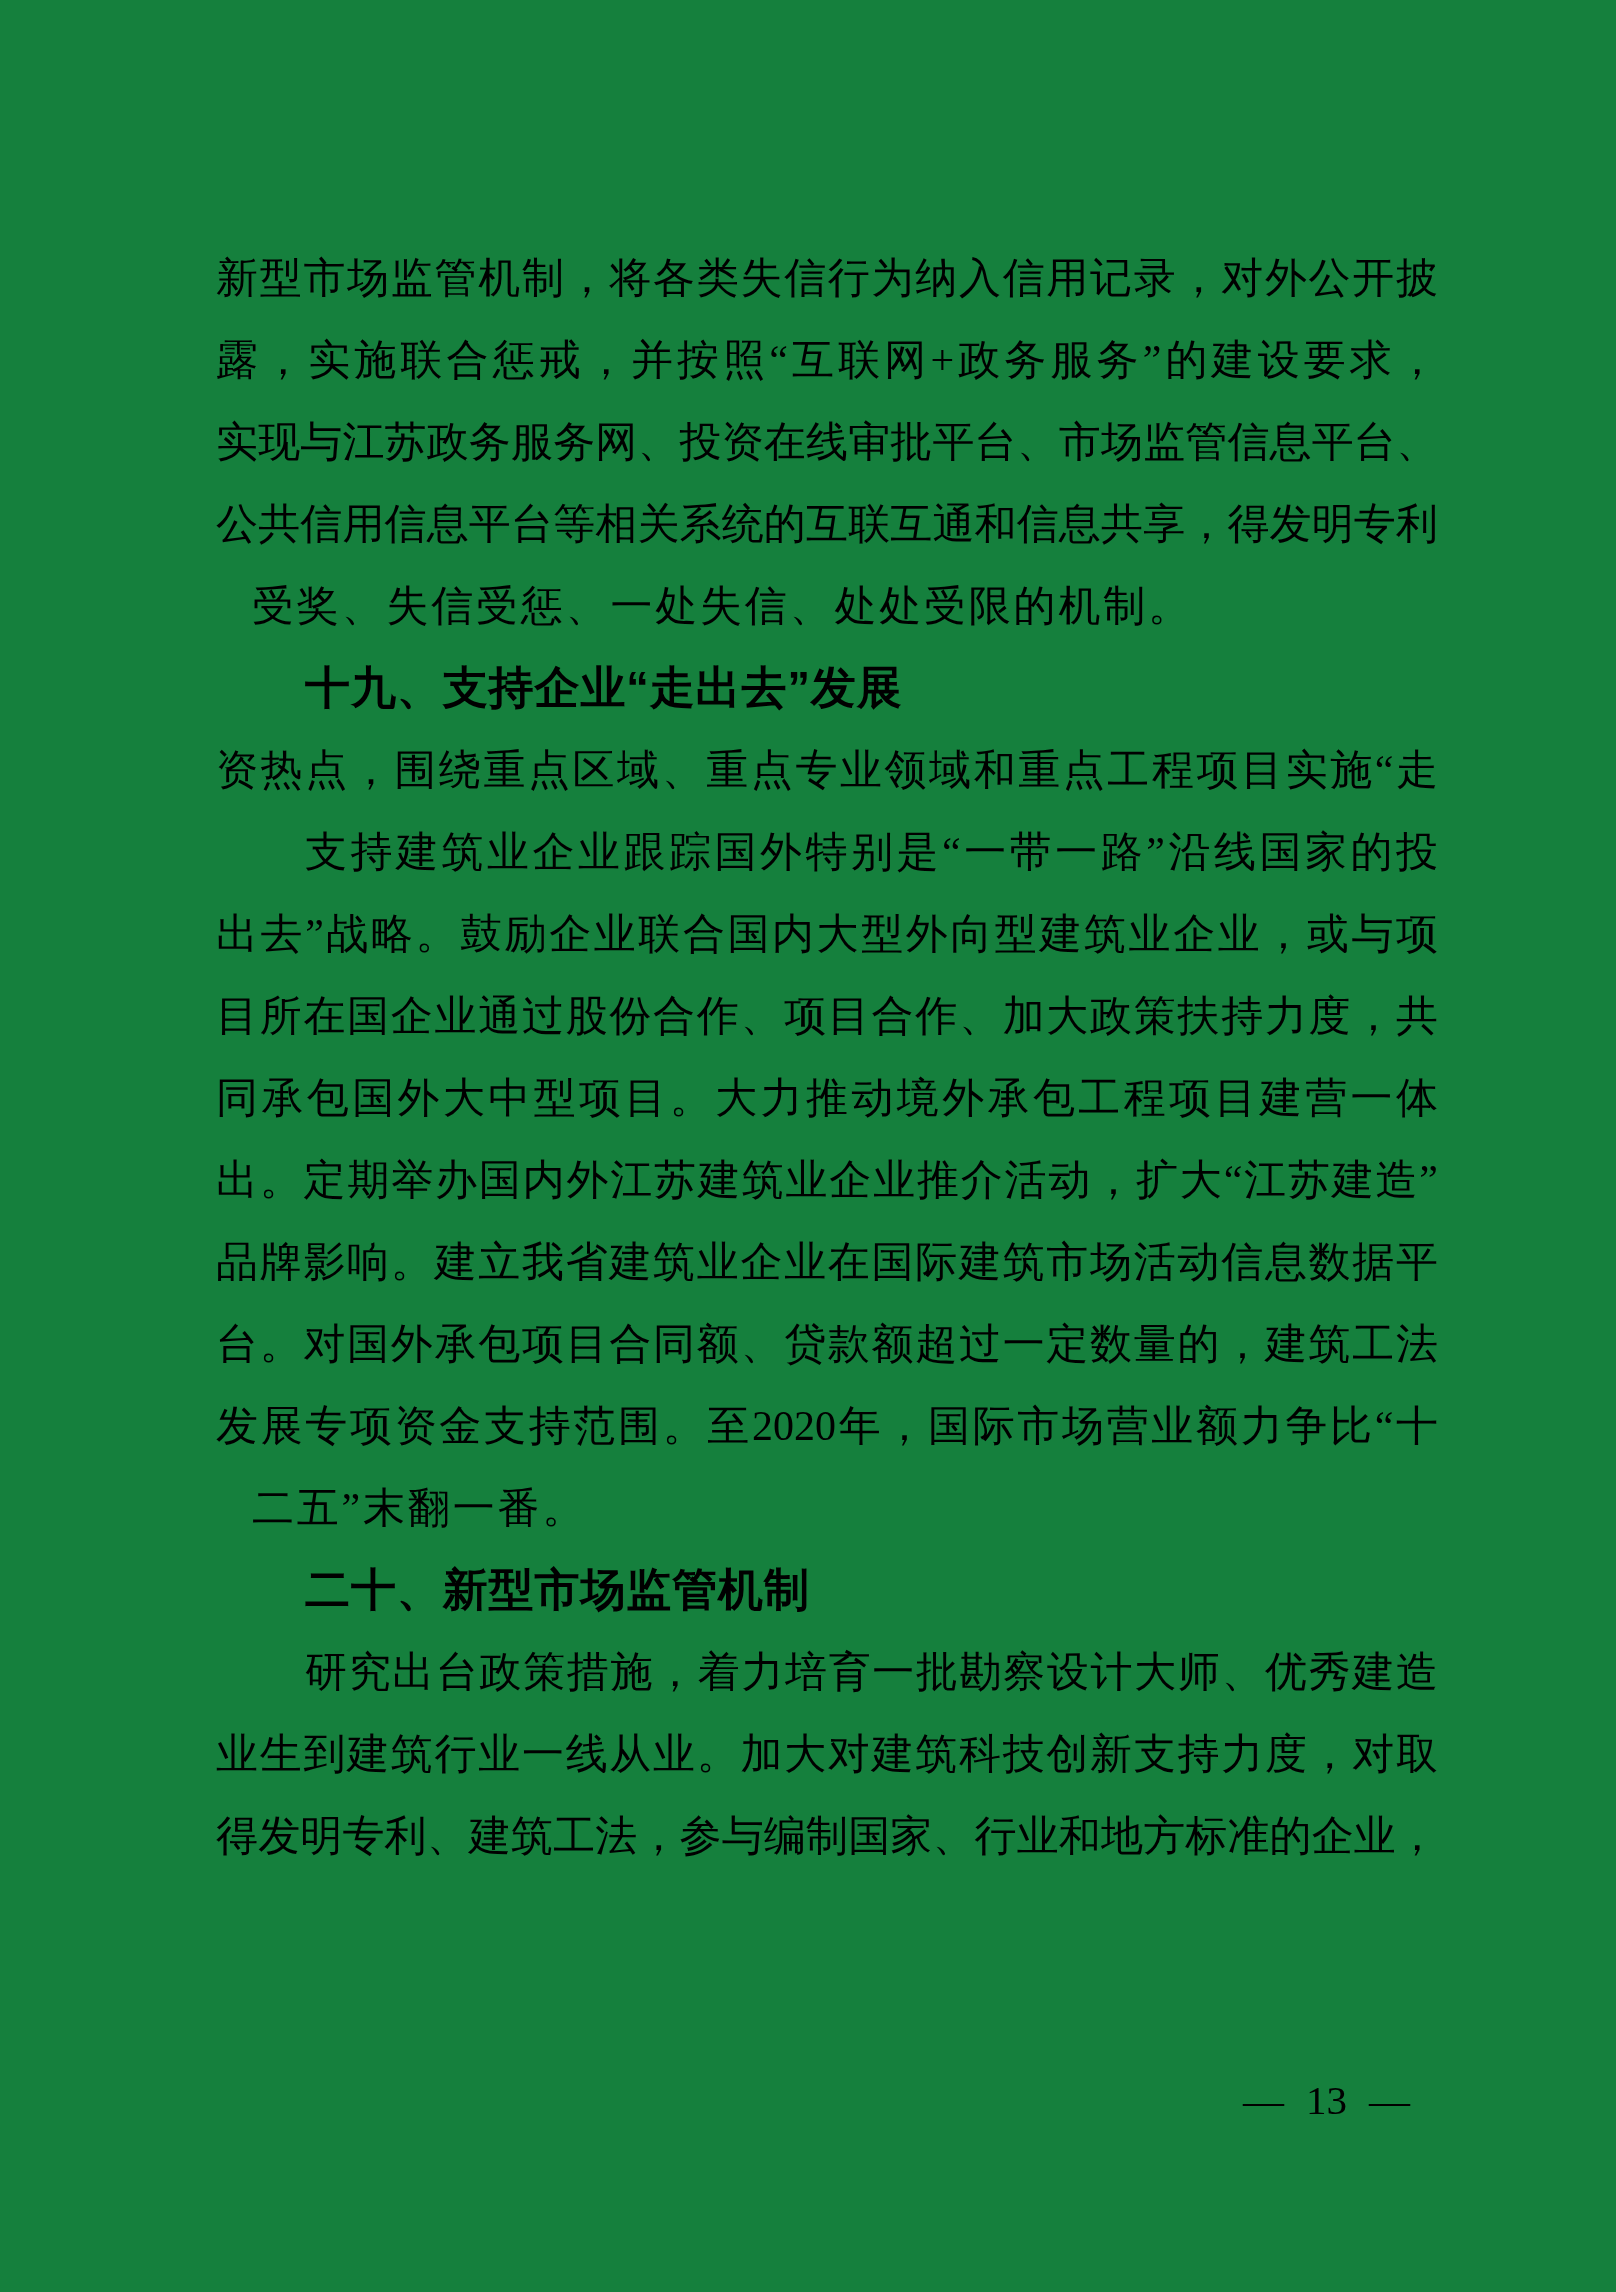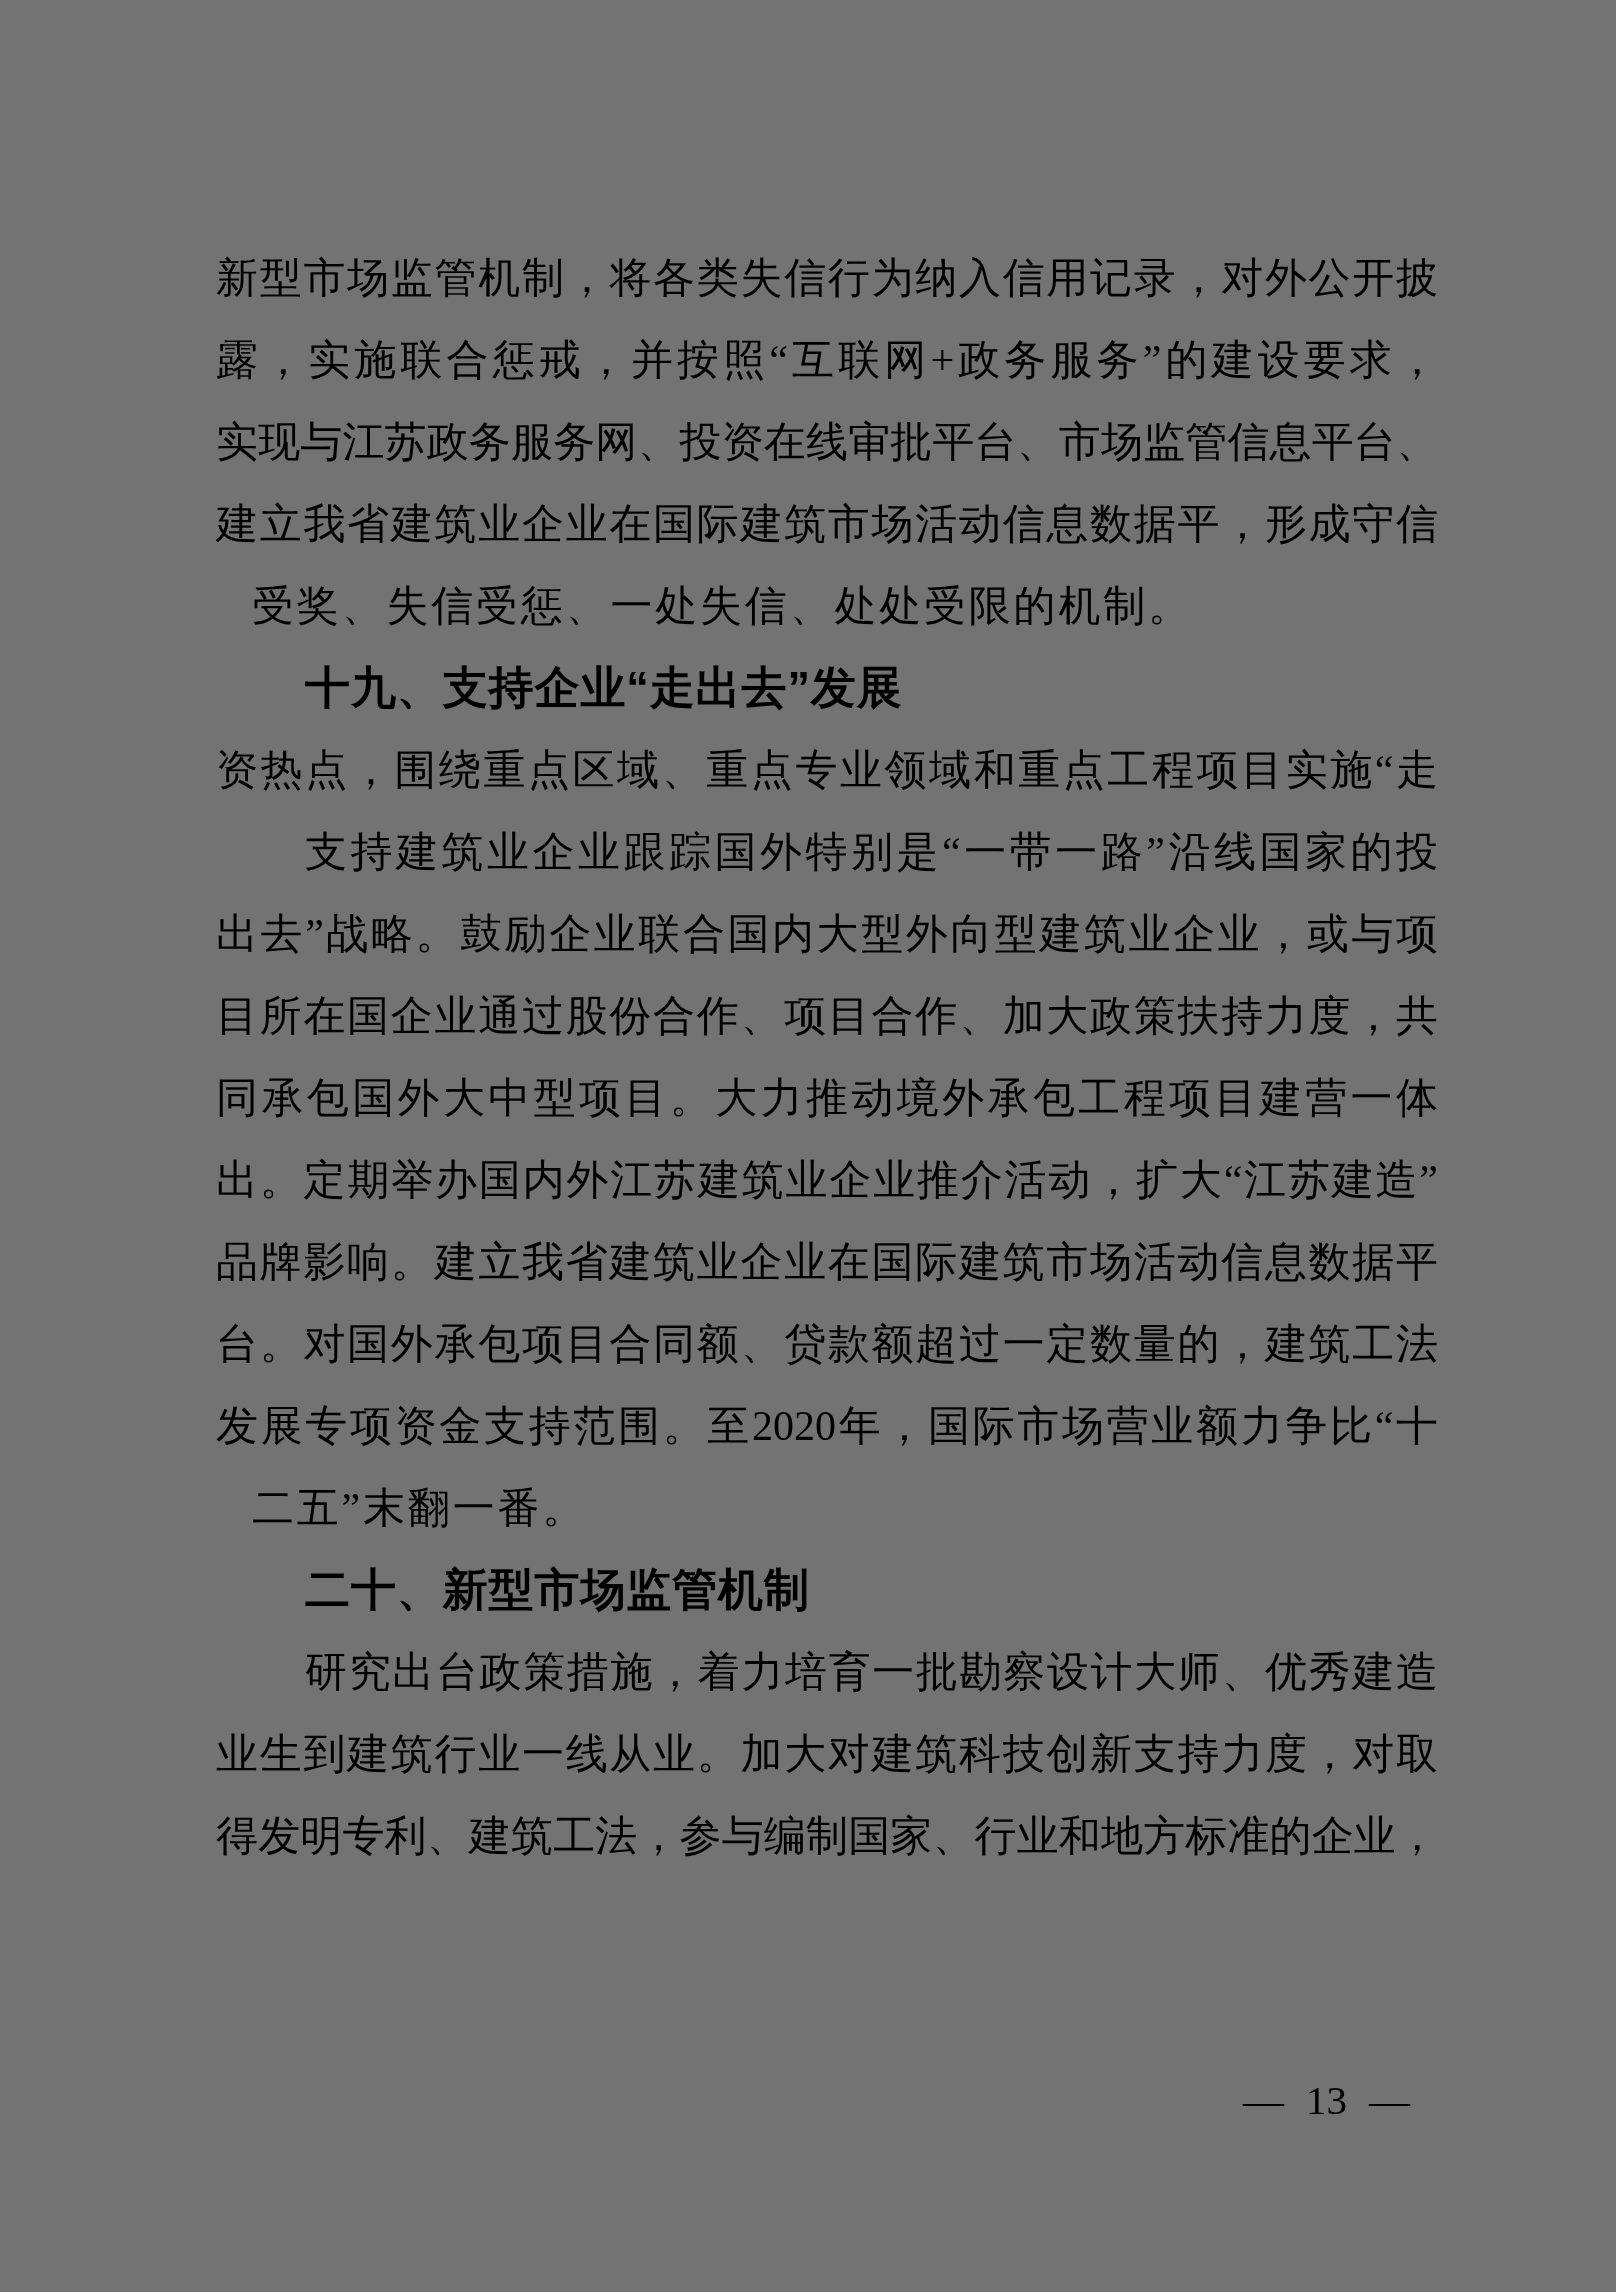--- a/index.html
+++ b/index.html
@@ -4,21 +4,21 @@
 <style>
   html, body {
     margin: 0;
     padding: 0;
     background: #ffffff;
   }
   .page {
     position: relative;
     width: 1617px;
     height: 2293px;
-    background: #737373;
+    background: #15803d;
     color: #000000;
     overflow: hidden;
   }
   .textblock {
     position: absolute;
     left: 216px;
     top: 237px;
     width: 1222px;
   }
   .line {
@@ -74,21 +74,21 @@
 </style>
 </head>
 <body>
 
 <div class="page">
 
   <div class="textblock">
     <div class="line jl">新型市场监管机制，将各类失信行为纳入信用记录，对外公开披</div>
     <div class="line jl">露，实施联合惩戒，并按照“互联网+政务服务”的建设要求，</div>
     <div class="line jl">实现与江苏政务服务网、投资在线审批平台、市场监管信息平台、</div>
-    <div class="line jl">建立我省建筑业企业在国际建筑市场活动信息数据平，形成守信</div>
+    <div class="line jl">公共信用信息平台等相关系统的互联互通和信息共享，得发明专利</div>
     <div class="line el">受奖、失信受惩、一处失信、处处受限的机制。</div>
     <div class="line hd">十九、支持企业“走出去”发展</div>
     <div class="line jl">资热点，围绕重点区域、重点专业领域和重点工程项目实施“走</div>
     <div class="line fl">支持建筑业企业跟踪国外特别是“一带一路”沿线国家的投</div>
     <div class="line jl">出去”战略。鼓励企业联合国内大型外向型建筑业企业，或与项</div>
     <div class="line jl">目所在国企业通过股份合作、项目合作、加大政策扶持力度，共</div>
     <div class="line jl">同承包国外大中型项目。大力推动境外承包工程项目建营一体</div>
     <div class="line jl">出。定期举办国内外江苏建筑业企业推介活动，扩大“江苏建造”</div>
     <div class="line jl">品牌影响。建立我省建筑业企业在国际建筑市场活动信息数据平</div>
     <div class="line jl">台。对国外承包项目合同额、贷款额超过一定数量的，建筑工法</div>

